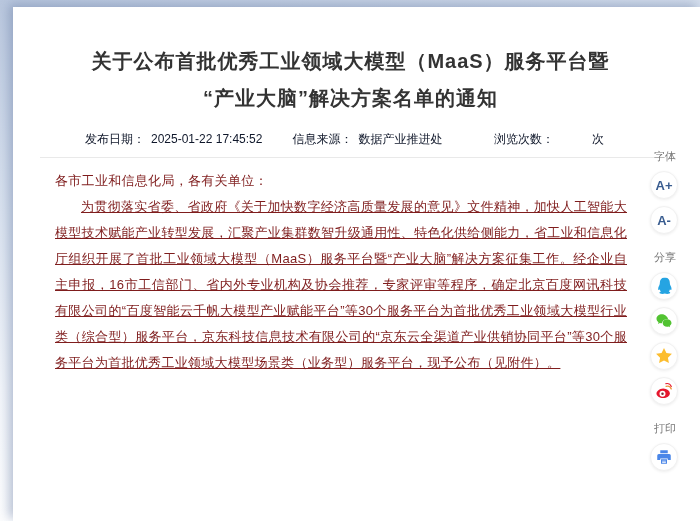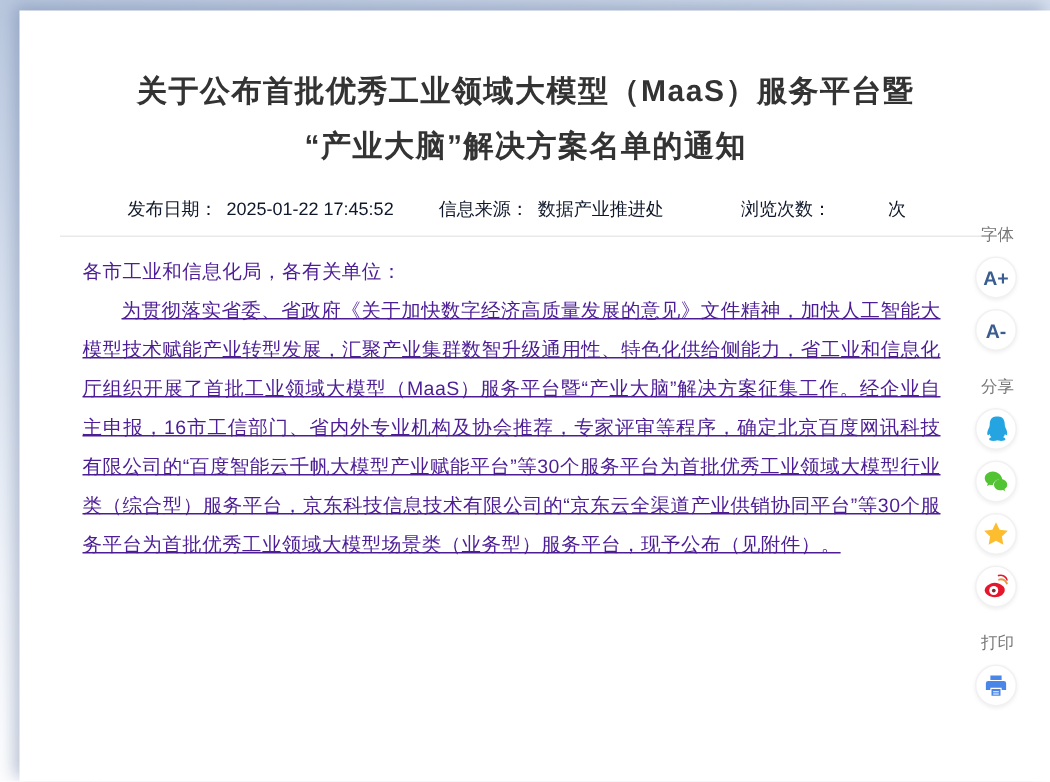--- a/index.html
+++ b/index.html
@@ -40,21 +40,21 @@
   .divider {
     margin: 10px 40px 0 27px;
     border-bottom: 1px solid #e9e9e9;
   }
   
   .doc-body {
     margin: 10px 0 0 42px;
     width: 572px;
     font-size: 13px;
     line-height: 26px;
-    color: #4c1d95;
+    color: #7f1d1d;
     text-align: justify;
     letter-spacing: 0.3px;
   }
   .doc-body p.indent { text-indent: 2em; text-decoration: underline; }
   
   .side-toolbar {
     position: absolute;
     top: 142px;
     right: 16px;
     width: 34px;

